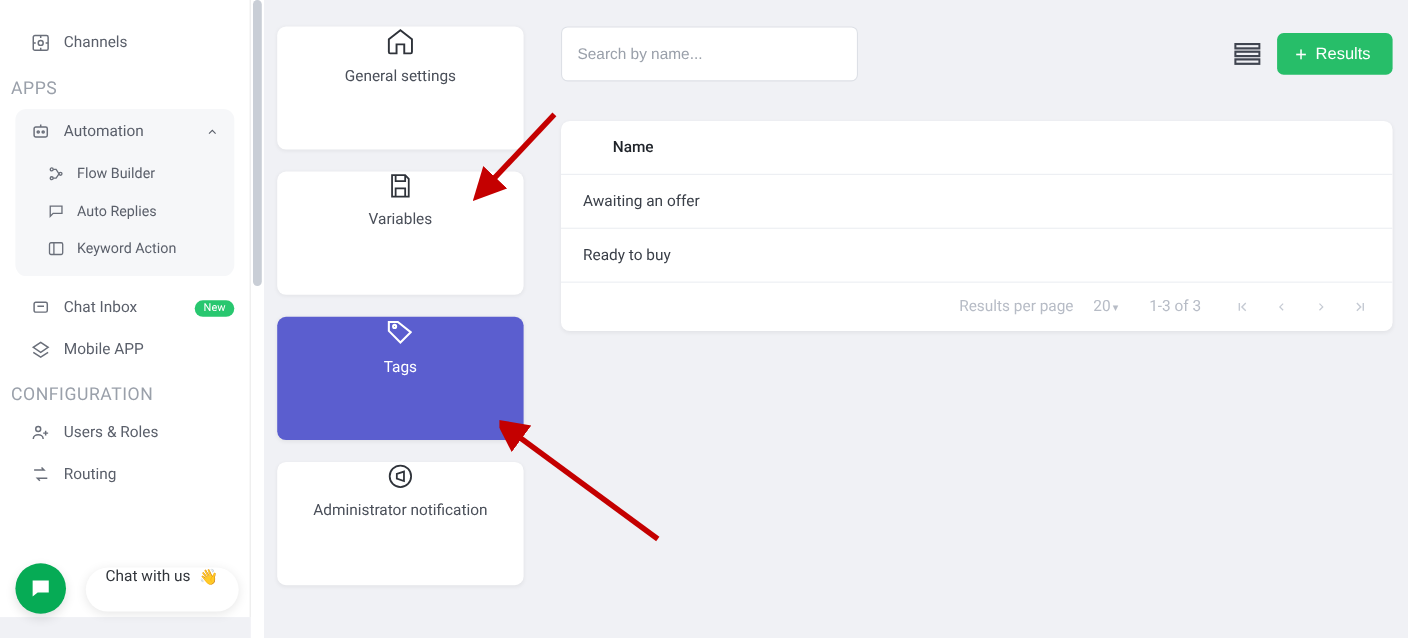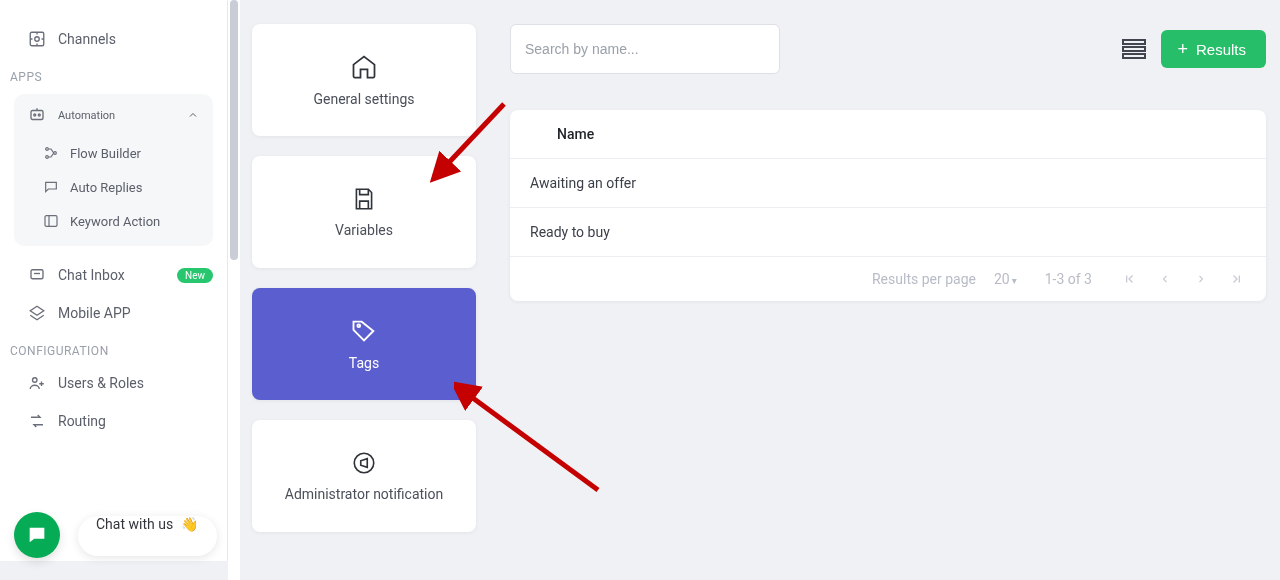--- a/index.html
+++ b/index.html
@@ -42,36 +42,36 @@
     color: #5a5f6a;
     cursor: pointer;
   }
   .side-icon {
     width: 18px; height: 18px;
     margin-right: 12px;
     display:inline-flex; align-items:center; justify-content:center;
     color:#6a6f7a;
   }
   .side-section-label {
-    font-size: 12px;
+    font-size: 16px;
     letter-spacing: .5px;
     color: #9aa0aa;
     padding: 12px 14px 6px 10px;
     text-transform: uppercase;
   }
   .submenu-group {
     background:#f6f7f9;
     border-radius:10px;
     margin: 4px 14px 10px 14px;
     padding-bottom:8px;
   }
   .submenu-head {
     display:flex; align-items:center;
     padding: 12px 14px;
-    font-size:11px; color:#5a5f6a;
+    font-size:14px; color:#5a5f6a;
     cursor:pointer;
   }
   .submenu-head .chev { margin-left:auto; }
   .sub-item {
     display:flex; align-items:center;
     padding: 8px 14px 8px 42px;
     font-size: 13px;
     color:#5a5f6a;
     cursor:pointer;
   }
@@ -115,21 +115,21 @@
     left:252px; top:0px;
     width:236px;
   }
   .card {
     background:#fff;
     border-radius:8px;
     box-shadow: 0 1px 4px rgba(0,0,0,0.06);
     margin: 2px 12px 20px 0;
     height:112px;
     display:flex; flex-direction:column;
-    align-items:center; justify-content:center;
+    align-items:center; justify-content:flex-start;
     cursor:pointer;
     color:#4a4f59;
     font-size:14px;
   }
   .card.first { margin-top:24px; }
   .card .card-icon { margin-bottom:10px; color:#2f333a;}
   .card.active {
     background:#5b5ecf;
     color:#fff;
   }

